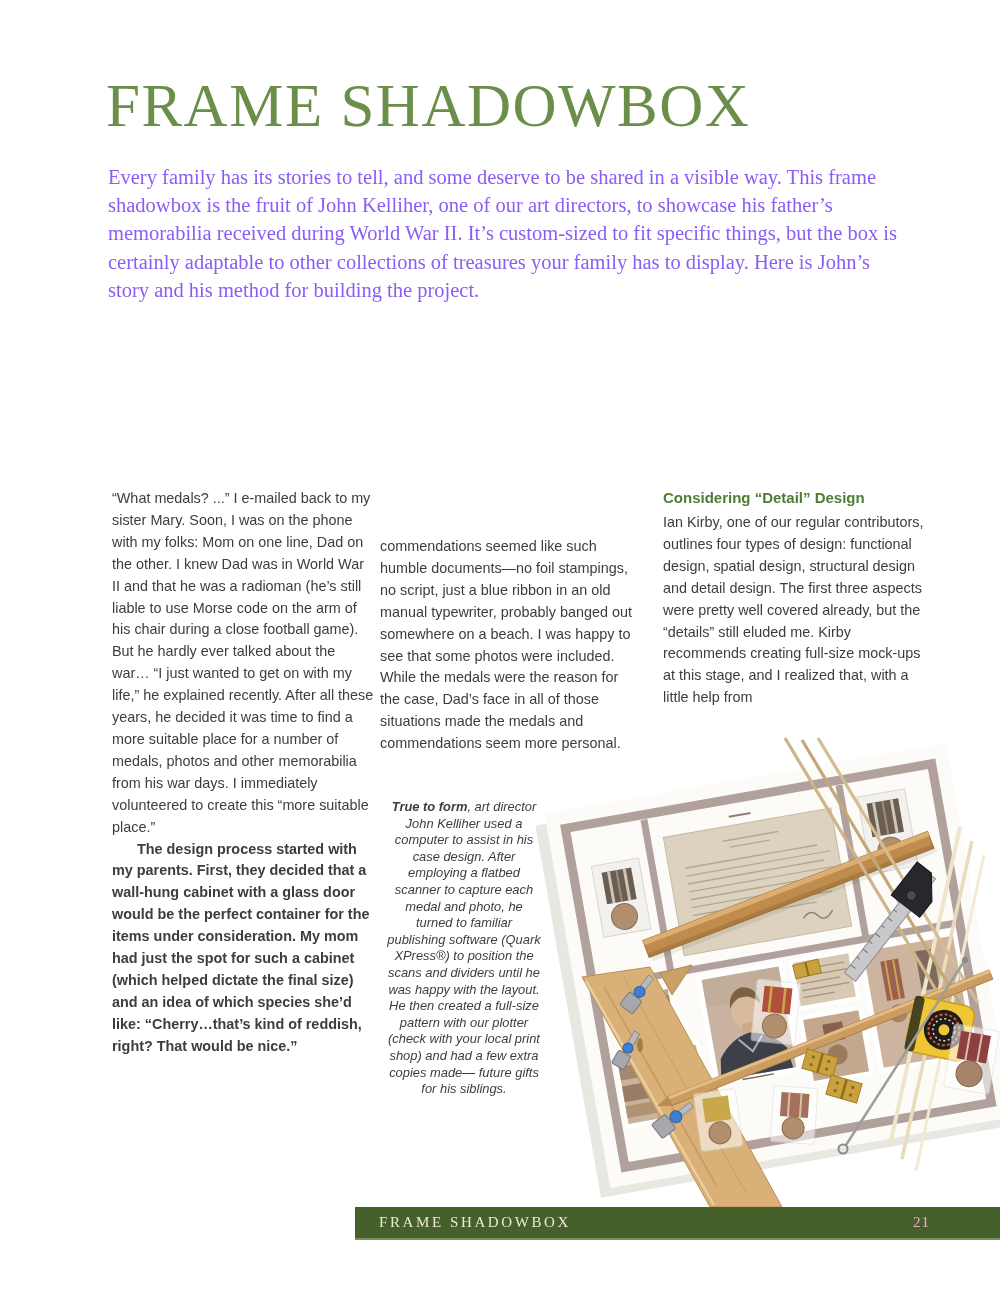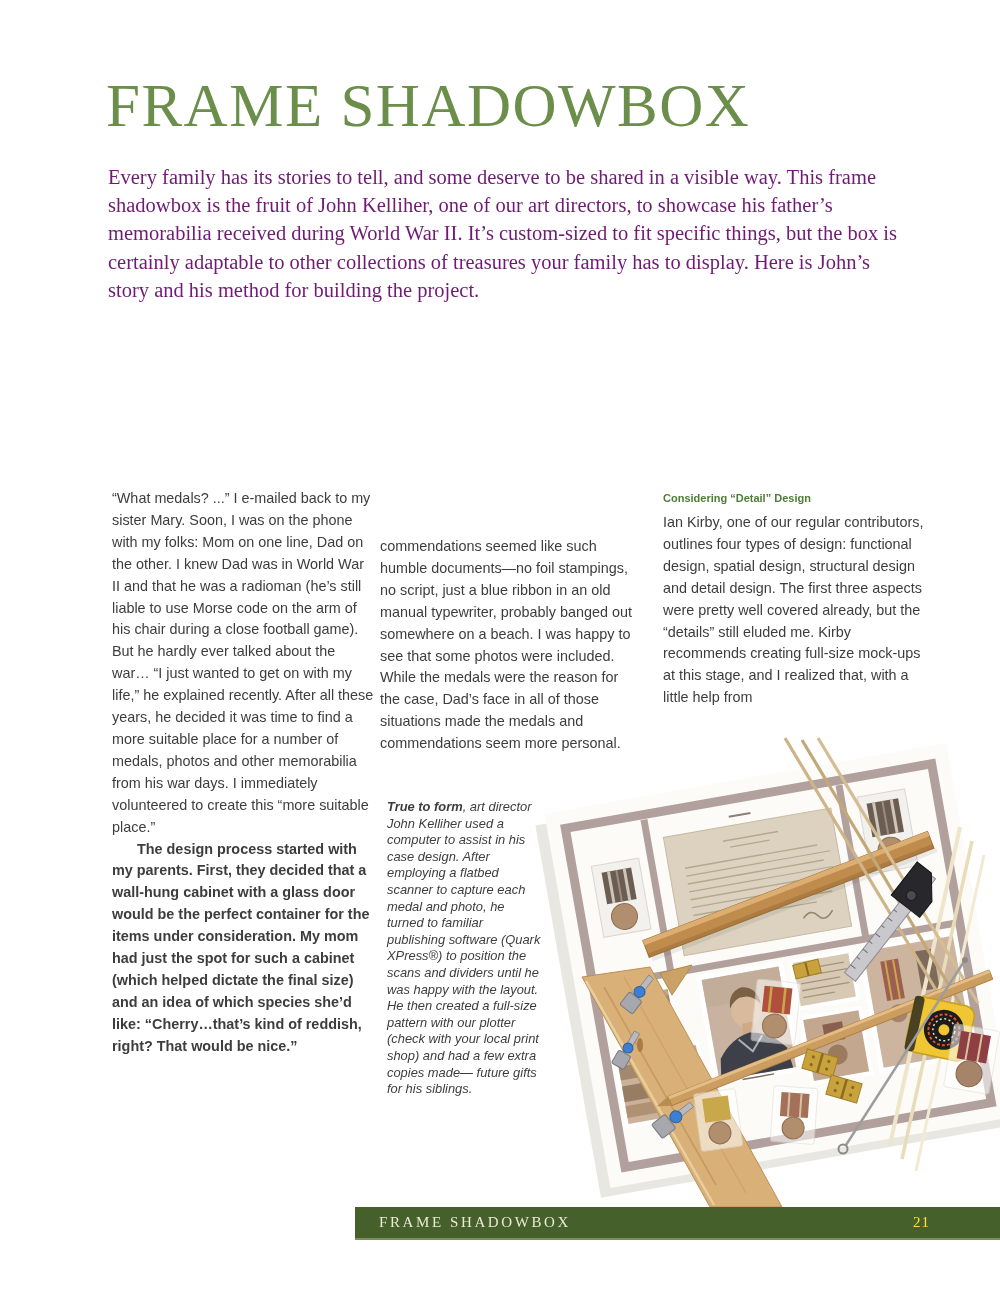--- a/index.html
+++ b/index.html
@@ -15,44 +15,45 @@
     font-family:"Liberation Serif", serif;
     font-weight:400;
     font-size:61px;line-height:1.05;
     letter-spacing:1.5px;
     color:#6b8e4a;
   }
   .intro{
     position:absolute;left:108px;top:163px;width:792px;margin:0;
     font-family:"Liberation Serif", serif;
     font-size:20.5px;line-height:28.2px;
-    color:#701a75;
+    color:#8b5cf6;
   }
   .col{
     position:absolute;top:488px;
     font-size:14.4px;line-height:21.9px;
     color:#3d3d3d;
     z-index:2;
   }
   .col p{margin:0;}
   .col-1{left:112px;width:263px;}
   .col-2{left:380px;width:256px;margin-top:48px;}
   .col-3{left:663px;width:261px;}
   .indent{text-indent:25px;font-weight:bold;}
   .col-3 h3{
     margin:0 0 4px 0;
-    font-size:11px;line-height:20px;
+    font-size:15px;line-height:20px;
     color:#4e7c35;
   }
   .caption{
     position:absolute;left:387px;top:799px;width:154px;margin:0;
     font-style:italic;
     font-size:12.9px;line-height:16.6px;
     color:#3d3d3d;
     z-index:3;
+    text-align:center;
   }
   .caption .lead{font-weight:bold;}
   .photo{
     position:absolute;left:520px;top:715px;width:480px;height:492px;
     z-index:1;
   }
   .footer{
     position:absolute;left:355px;top:1207px;width:645px;height:33px;
     background:#45602a;
     display:flex;align-items:center;justify-content:space-between;
@@ -60,21 +61,21 @@
     padding:0 70px 0 24px;
     z-index:5;
     border-bottom:2px solid #7d8f5e;
   }
   .footer .footer-label{
     font-family:"Liberation Serif", serif;
     font-size:15px;letter-spacing:2.6px;color:#ece9d4;
   }
   .footer .footer-page{
     font-family:"Liberation Serif", serif;
-    font-size:15px;letter-spacing:1px;color:#fde047;
+    font-size:15px;letter-spacing:1px;color:#f9a8d4;
   }
 </style>
 </head>
 <body>
 
 <div class="page">
 
   <h1 class="page-title">FRAME SHADOWBOX</h1>
 
   <p class="intro">Every family has its stories to tell, and some deserve to be shared in a visible way. This frame shadowbox is the fruit of John Kelliher, one of our art directors, to showcase his father’s memorabilia received during World War II. It’s custom-sized to fit specific things, but the box is certainly adaptable to other collections of treasures your family has to display. Here is John’s story and his method for building the project.</p>

